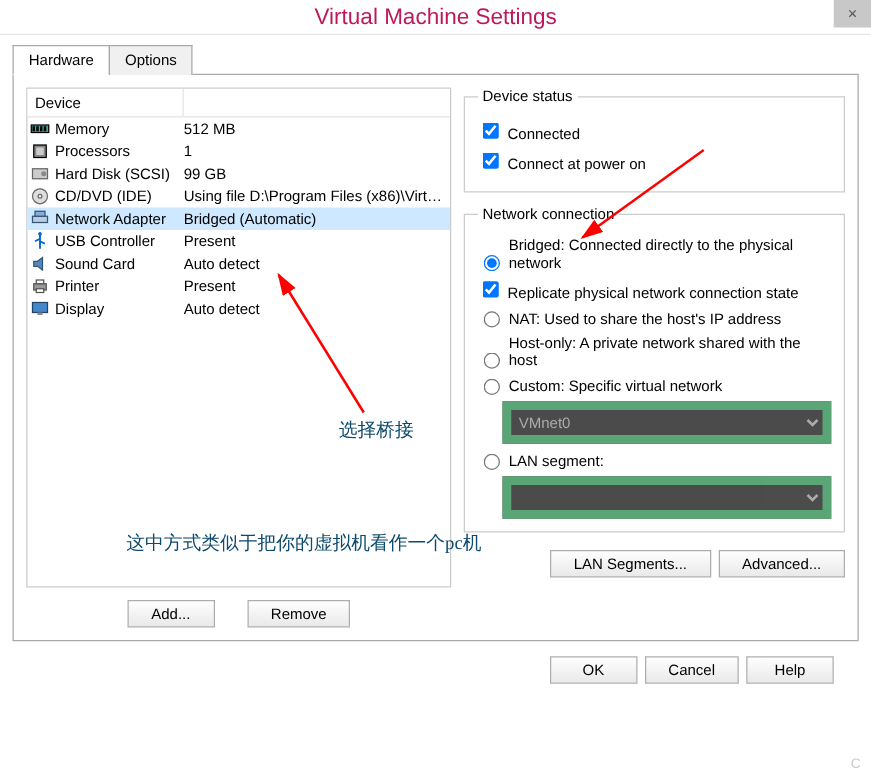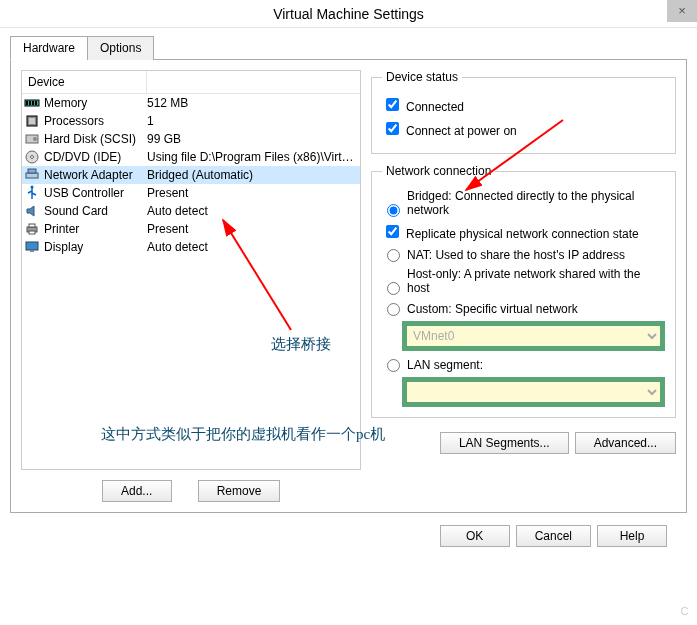--- a/index.html
+++ b/index.html
@@ -1,18 +1,18 @@
 <!DOCTYPE html>
 <html><head>
 <meta charset="utf-8">
 <style>
   * { box-sizing: border-box; font-family: "Segoe UI", Tahoma, sans-serif; font-size: 12px; }
   body { margin: 0; background: #fff; width: 697px; height: 625px; position: relative; overflow: hidden; }
   .titlebar { height: 28px; background: #fff; display: flex; align-items: center; justify-content: center; position: relative; border-bottom: 1px solid #e5e5e5; }
-  .titlebar-title { font-size: 14px; color: #000000; }
+  .titlebar-title { font-size: 18px; color: #be185d; }
   .close-btn { position: absolute; right: 0; top: 0; width: 30px; height: 22px; background: #c8c8c8; color: #555; text-align: center; line-height: 22px; font-size: 13px; cursor: pointer; }
   .content { padding: 8px 10px 0 10px; }
   .tabs { display: flex; position: relative; z-index: 2; }
   .tab { padding: 4px 12px; border: 1px solid #aaa; background: #fff; margin-right: -1px; border-bottom: none; cursor: pointer; }
   .tab.active { background: #fff; border-bottom: 1px solid #fff; text-align: right; }
   .tab:not(.active) { background: #f0f0f0; }
   .tabpanel { border: 1px solid #aaa; margin-top: -1px; padding: 10px; height: 454px; display: flex; gap: 10px; position: relative; }
   .left-panel { width: 340px; display: flex; flex-direction: column; }
   .device-list { flex: 1; border: 1px solid #ccc; background: #fff; overflow: hidden; }
   .device-header { display: flex; background: #fff; border-bottom: 1px solid #e5e5e5; }
@@ -24,21 +24,21 @@
   .device-row .icon { width: 16px; height: 16px; margin-right: 4px; display: inline-flex; align-items: center; justify-content: center; flex-shrink: 0; }
   .device-row .dname { width: 103px; white-space: nowrap; overflow: hidden; }
   .device-row .dsummary { flex: 1; white-space: nowrap; overflow: hidden; text-overflow: ellipsis; }
   .left-buttons { display: flex; justify-content: center; gap: 26px; padding: 10px 0 0 0; }
   .btn { padding: 3px 18px; border: 1px solid #adadad; background: linear-gradient(#fefefe,#e9e9e9); cursor: pointer; min-width: 70px; text-align: center; }
   .right-panel { flex: 1; display: flex; flex-direction: column; gap: 10px; }
   fieldset { border: 1px solid #ccc; margin: 0; padding: 6px 10px 10px 10px; }
   legend { padding: 0 4px; }
   label.chk, label.rad { display: flex; align-items: flex-end; gap: 4px; margin: 5px 0; }
   .sub-indent { margin-left: 20px; }
-  select { width: 100%; padding: 2px; border: 5px solid #15803d; background: #fef9c3; color: #888; }
+  select { width: 100%; padding: 2px; border: 7px solid #15803d; background: #000000; color: #888; }
   .right-buttons { display: flex; justify-content: flex-end; gap: 6px; margin-top: 4px; }
   .dialog-buttons { display: flex; justify-content: flex-end; gap: 6px; padding: 12px 20px 0 0; }
   .annotation { position: absolute; color: #0c4a6e; font-family: Liberation Serif, serif; font-size: 15px; pointer-events: none; z-index: 5; }
   .arrow-svg { position: absolute; pointer-events: none; z-index: 4; }
   .watermark { position: absolute; right: 8px; bottom: 8px; color: #ccc; font-size: 11px; letter-spacing: 0.5px; }
 </style>
 </head>
 <body>
 
 <div class="titlebar">

